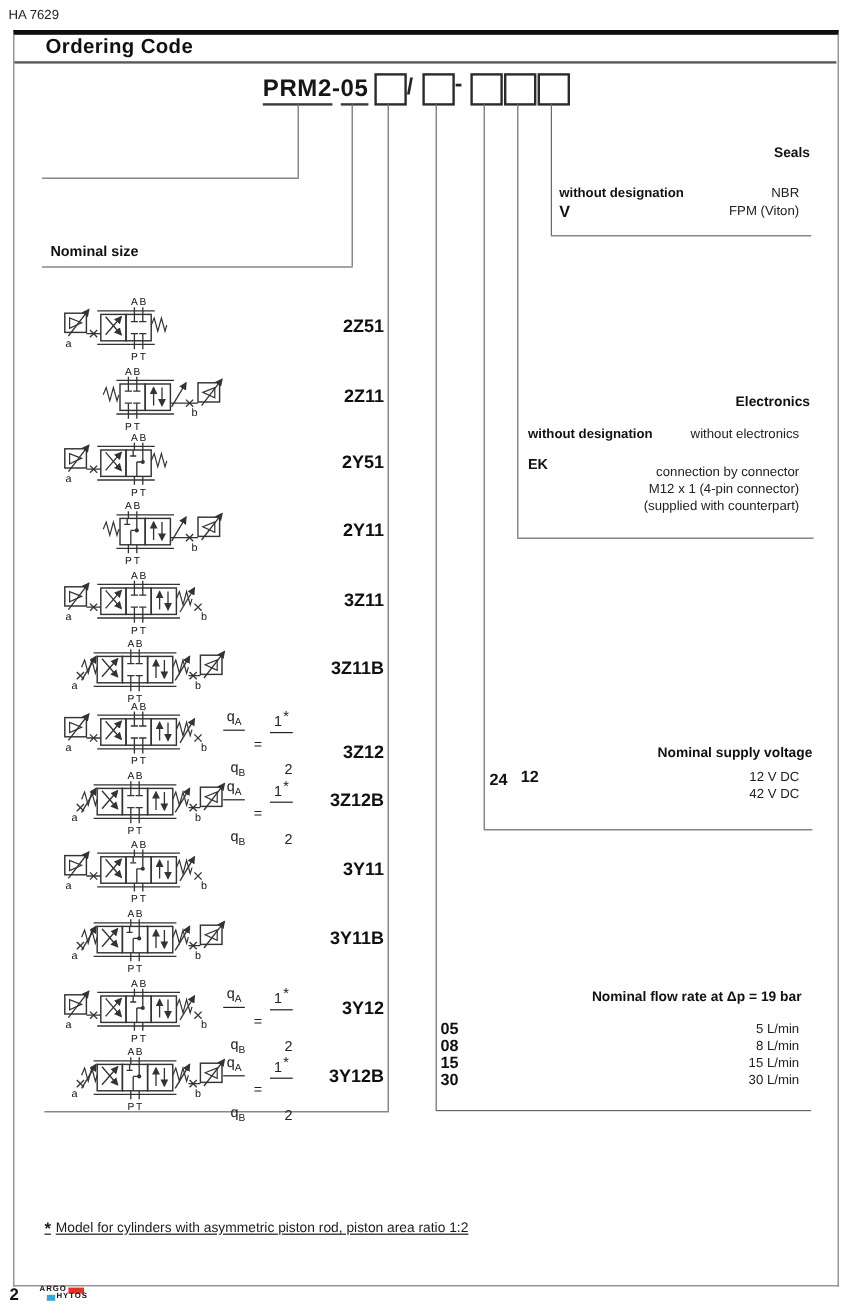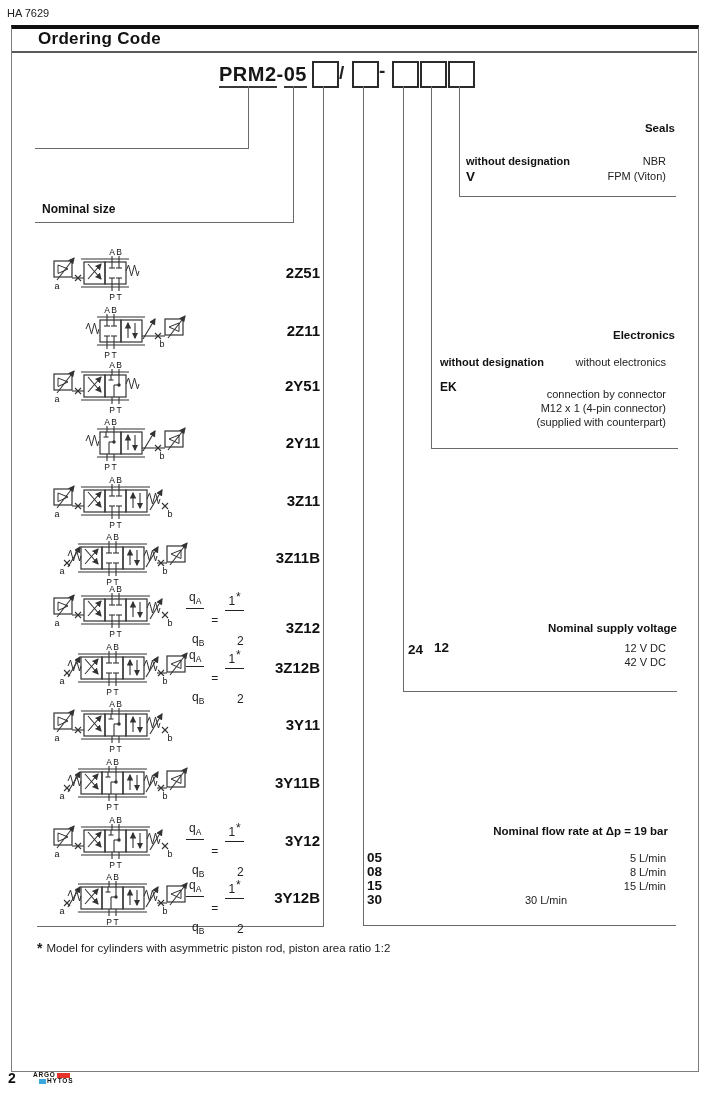--- a/index.html
+++ b/index.html
@@ -658,24 +658,24 @@
       <div class="abs sec-code big" style="left: 408px; top: 642px;">24</div>
       <div class="abs sec-val" style="left: 426px; width: 240px; top: 656px;">42 V DC</div>
       <div class="abs sec-title" style="left: 425px; top: 825px; width: 243px;">Nominal flow rate at Δp = 19 bar</div>
       <div class="abs sec-code big" style="left: 367px; top: 850px;">05</div>
       <div class="abs sec-val" style="left: 426px; width: 240px; top: 852px;">5 L/min</div>
       <div class="abs sec-code big" style="left: 367px; top: 864px;">08</div>
       <div class="abs sec-val" style="left: 426px; width: 240px; top: 866px;">8 L/min</div>
       <div class="abs sec-code big" style="left: 367px; top: 878px;">15</div>
       <div class="abs sec-val" style="left: 426px; width: 240px; top: 880px;">15 L/min</div>
       <div class="abs sec-code big" style="left: 367px; top: 892px;">30</div>
-      <div class="abs sec-val" style="left: 426px; width: 240px; top: 894px; text-align: center;">30 L/min</div>
+      <div class="abs sec-val" style="left: 426px; width: 240px; top: 894px;">30 L/min</div>
     </div>
 
-  <div class="abs footnote" style="left:37px;top:940px;">
+  <div class="abs footnote" style="left:37px;top:1015px;text-decoration:underline;">
     <span class="mark">*</span><span>Model for cylinders with asymmetric piston rod, piston area ratio 1:2</span>
   </div>
 
   <div class="abs page-num">2</div>
   <div class="abs logo">
     <div class="row">
       <span>ARGO</span>
       <span class="rect" id="logo-red" style="width: 13px; margin-left: 1px; background: rgb(230, 50, 41);"></span>
     </div>
     <div class="row" style="margin-left:6px;">

